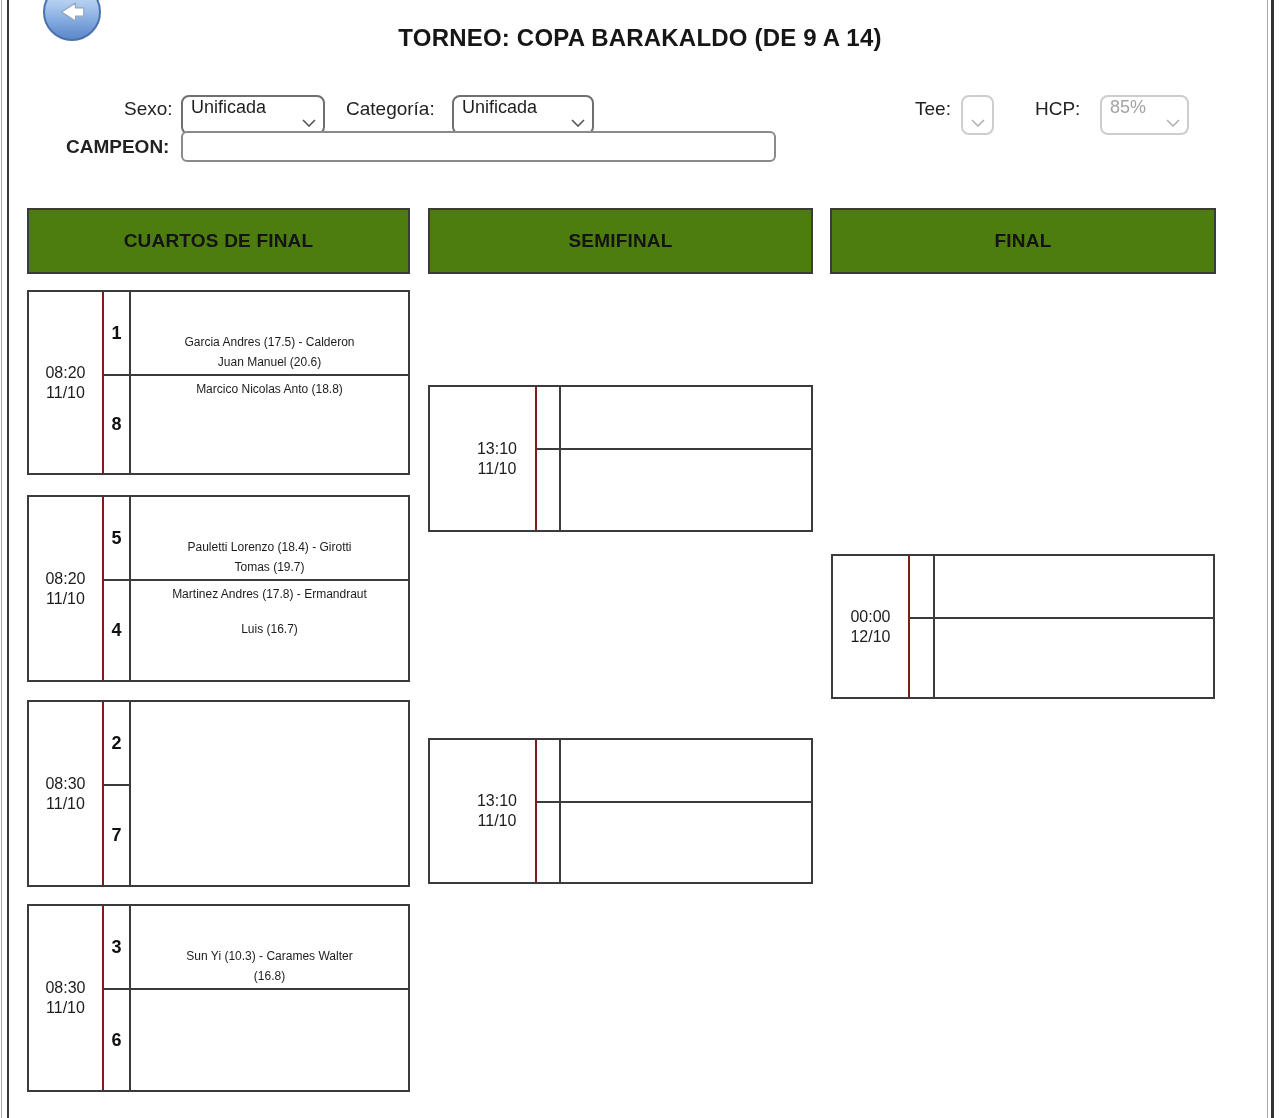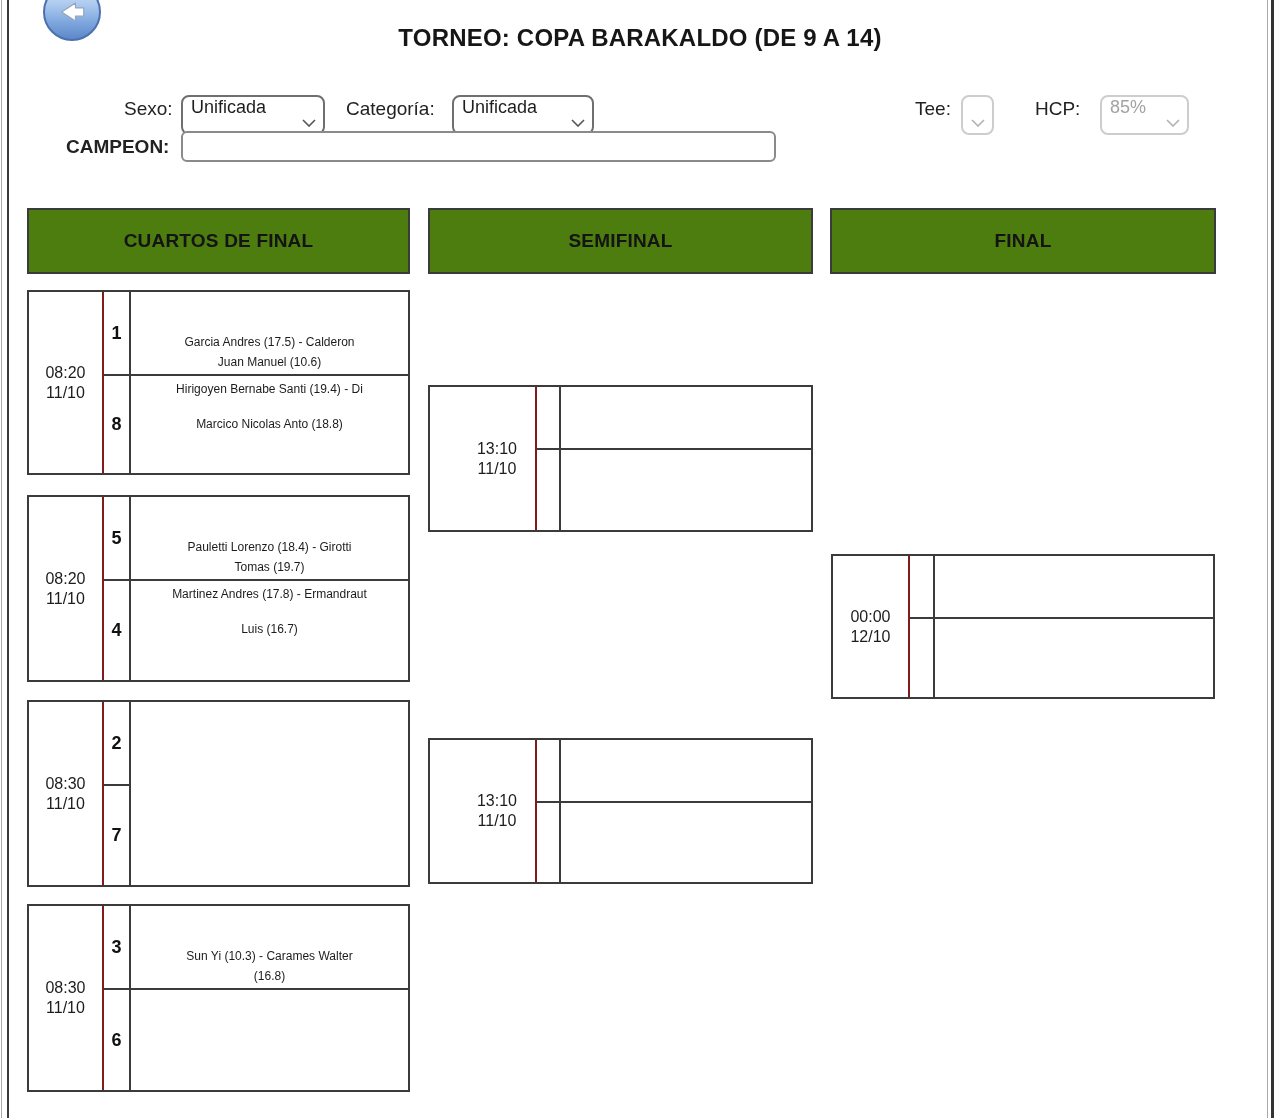--- a/index.html
+++ b/index.html
@@ -171,26 +171,25 @@
       <div>11/10</div>
     </div>
     <div class="col-seed">
       <div class="seed-top">1</div>
       <div class="seed-bottom">8</div>
     </div>
     <div class="col-players">
       <div class="player-top">
         <div class="nm">
           <div>Garcia Andres (17.5) - Calderon</div>
-          <div>Juan Manuel (10.6)</div>
+          <div>Juan Manuel (20.6)</div>
         </div>
       </div>
       <div class="player-bottom">
         <div class="nm">
-          <div>Hirigoyen Bernabe Santi (19.4) - Di</div>
           <div>Marcico Nicolas Anto (18.8)</div>
         </div>
       </div>
     </div>
   </div>
 
   <div class="match qf" style="left:27px; top:495px; width:383px; height:187px;">
     <div class="col-time">
       <div>08:20</div>
       <div>11/10</div>

